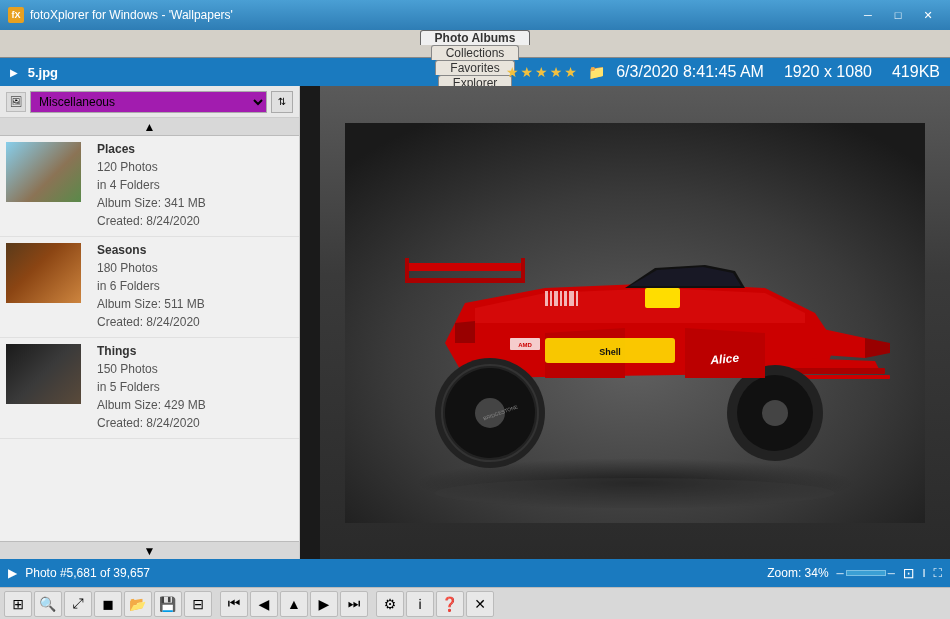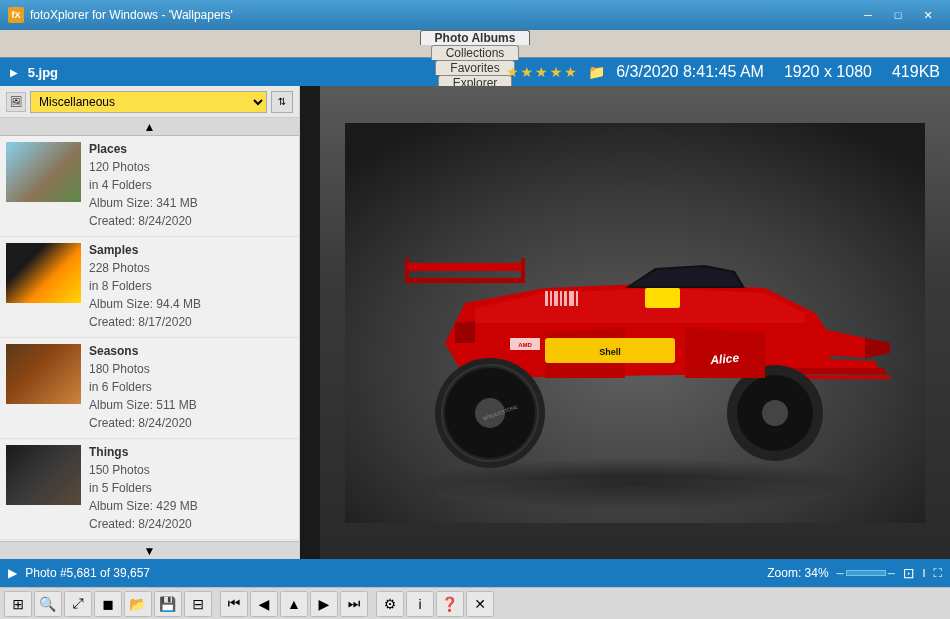--- a/index.html
+++ b/index.html
@@ -69,25 +69,25 @@
     .info-bar .folder-icon { font-size: 14px; }
     .info-bar .meta { font-size: 16px; gap: 20px; display: flex; }
 
     
     .main-layout { display: flex; height: calc(619px - 30px - 28px - 28px - 28px - 32px); }
 
     
     .left-panel { width: 300px; background: #f0f0f0; border-right: 1px solid #ccc; display: flex; flex-direction: column; }
     .filter-bar { height: 32px; display: flex; align-items: center; padding: 4px 6px; gap: 4px; background: #e8e8e8; border-bottom: 1px solid #ccc; }
     .filter-icon { width: 20px; height: 20px; background: #ddd; border: 1px solid #bbb; display: flex; align-items: center; justify-content: center; font-size: 10px; }
-    .filter-dropdown { flex: 1; height: 22px; border: 1px solid #aaa; background: #fde047; padding: 0 4px; font-size: 12px; }
+    .filter-dropdown { flex: 1; height: 22px; border: 1px solid #aaa; background: #a21caf; padding: 0 4px; font-size: 12px; }
     .filter-btn { width: 22px; height: 22px; background: #e0e0e0; border: 1px solid #aaa; display: flex; align-items: center; justify-content: center; cursor: pointer; font-size: 10px; }
     .scroll-up { height: 18px; background: #d8d8d8; border-bottom: 1px solid #bbb; display: flex; align-items: center; justify-content: center; cursor: pointer; }
     .albums-list { flex: 1; overflow: hidden; position: relative; }
-    .album-item { display: flex; align-items: flex-start; padding: 6px 6px; border-bottom: 1px solid #e0e0e0; gap: 8px; cursor: pointer; }
+    .album-item { display: flex; align-items: flex-start; padding: 6px 6px; border-bottom: 1px solid #e0e0e0; gap: 16px; cursor: pointer; }
     .album-thumb { width: 75px; height: 60px; object-fit: cover; flex-shrink: 0; background: #888; }
     .album-thumb.places { background: linear-gradient(135deg, #87CEEB 0%, #8B7355 60%, #5a8a4a 100%); }
     .album-thumb.raw { background: linear-gradient(135deg, #2a2a3a 0%, #4a3a2a 50%, #6a5a4a 100%); }
     .album-thumb.samples { background: linear-gradient(135deg, #1a1a1a 30%, #ff8c00 60%, #ffd700 100%); }
     .album-thumb.seasons { background: linear-gradient(135deg, #5a3a1a 0%, #8B4513 40%, #cd853f 100%); }
     .album-thumb.things { background: linear-gradient(135deg, #1a1a1a 0%, #3a3a3a 50%, #5a4a3a 100%); }
     .album-info { flex: 1; }
     .album-name { font-weight: bold; font-size: 12px; color: #333; margin-bottom: 2px; }
     .album-detail { font-size: 12px; color: #555; line-height: 1.5; }
     .scroll-down { height: 18px; background: #d8d8d8; border-top: 1px solid #bbb; display: flex; align-items: center; justify-content: center; cursor: pointer; }
@@ -156,27 +156,20 @@
 
     <div class="scroll-up">▲</div>
 
     <div class="albums-list" id="albums-container">
 
     <div class="album-item">
           <div class="album-thumb places"></div>
           <div class="album-info">
             <div class="album-name">Places</div>
             <div class="album-detail">120 Photos<br>in 4 Folders<br>Album Size: 341 MB<br>Created: 8/24/2020</div>
-          </div>
-        </div>
-        <div class="album-item">
-          <div class="album-thumb samples"></div>
-          <div class="album-info">
-            <div class="album-name">Samples</div>
-            <div class="album-detail">228 Photos<br>in 8 Folders<br>Album Size: 94.4 MB<br>Created: 8/17/2020</div>
           </div>
         </div>
         <div class="album-item">
           <div class="album-thumb seasons"></div>
           <div class="album-info">
             <div class="album-name">Seasons</div>
             <div class="album-detail">180 Photos<br>in 6 Folders<br>Album Size: 511 MB<br>Created: 8/24/2020</div>
           </div>
         </div>
         <div class="album-item">

